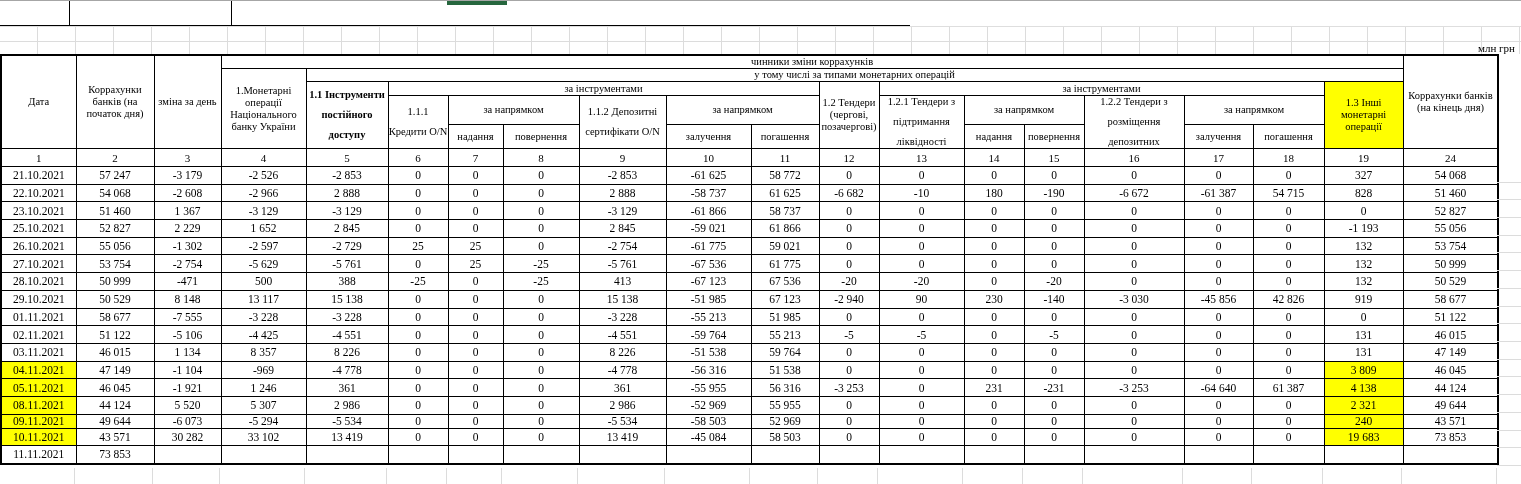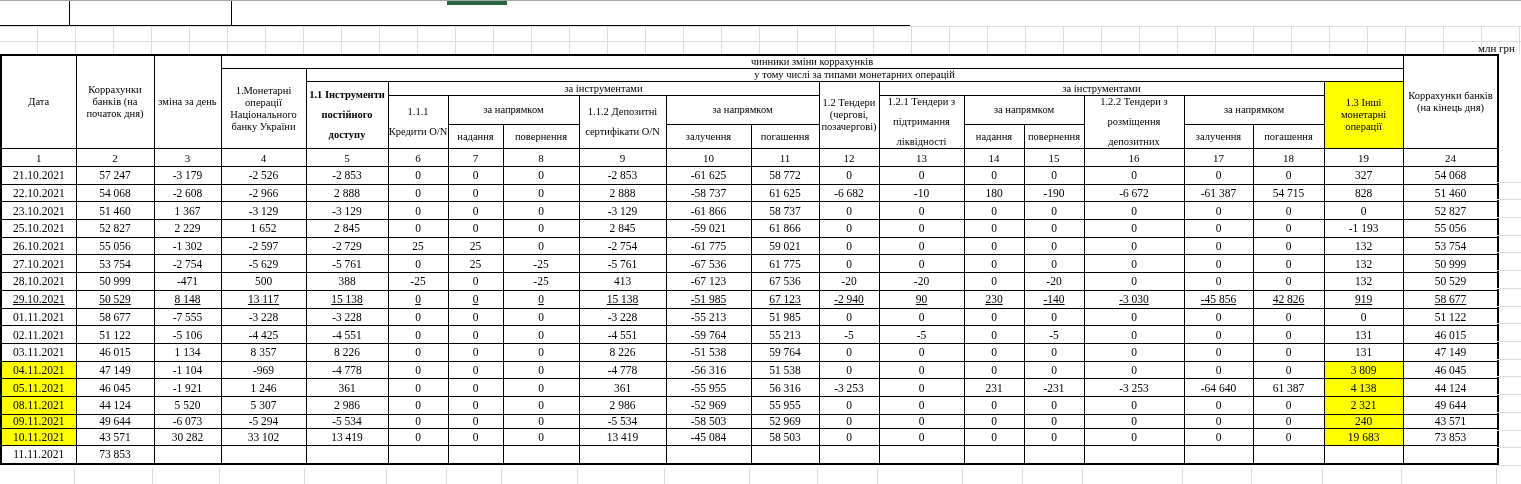--- a/index.html
+++ b/index.html
@@ -305,21 +305,21 @@
           <td>-20</td>
           <td>-20</td>
           <td>0</td>
           <td>-20</td>
           <td>0</td>
           <td>0</td>
           <td>0</td>
           <td>132</td>
           <td>50 529</td>
         </tr>
-        <tr style="height: 17.7px; text-decoration: underline;">
+        <tr style="height: 17.7px;">
           <td>29.10.2021</td>
           <td>50 529</td>
           <td>8 148</td>
           <td>13 117</td>
           <td>15 138</td>
           <td>0</td>
           <td>0</td>
           <td>0</td>
           <td>15 138</td>
           <td>-51 985</td>

